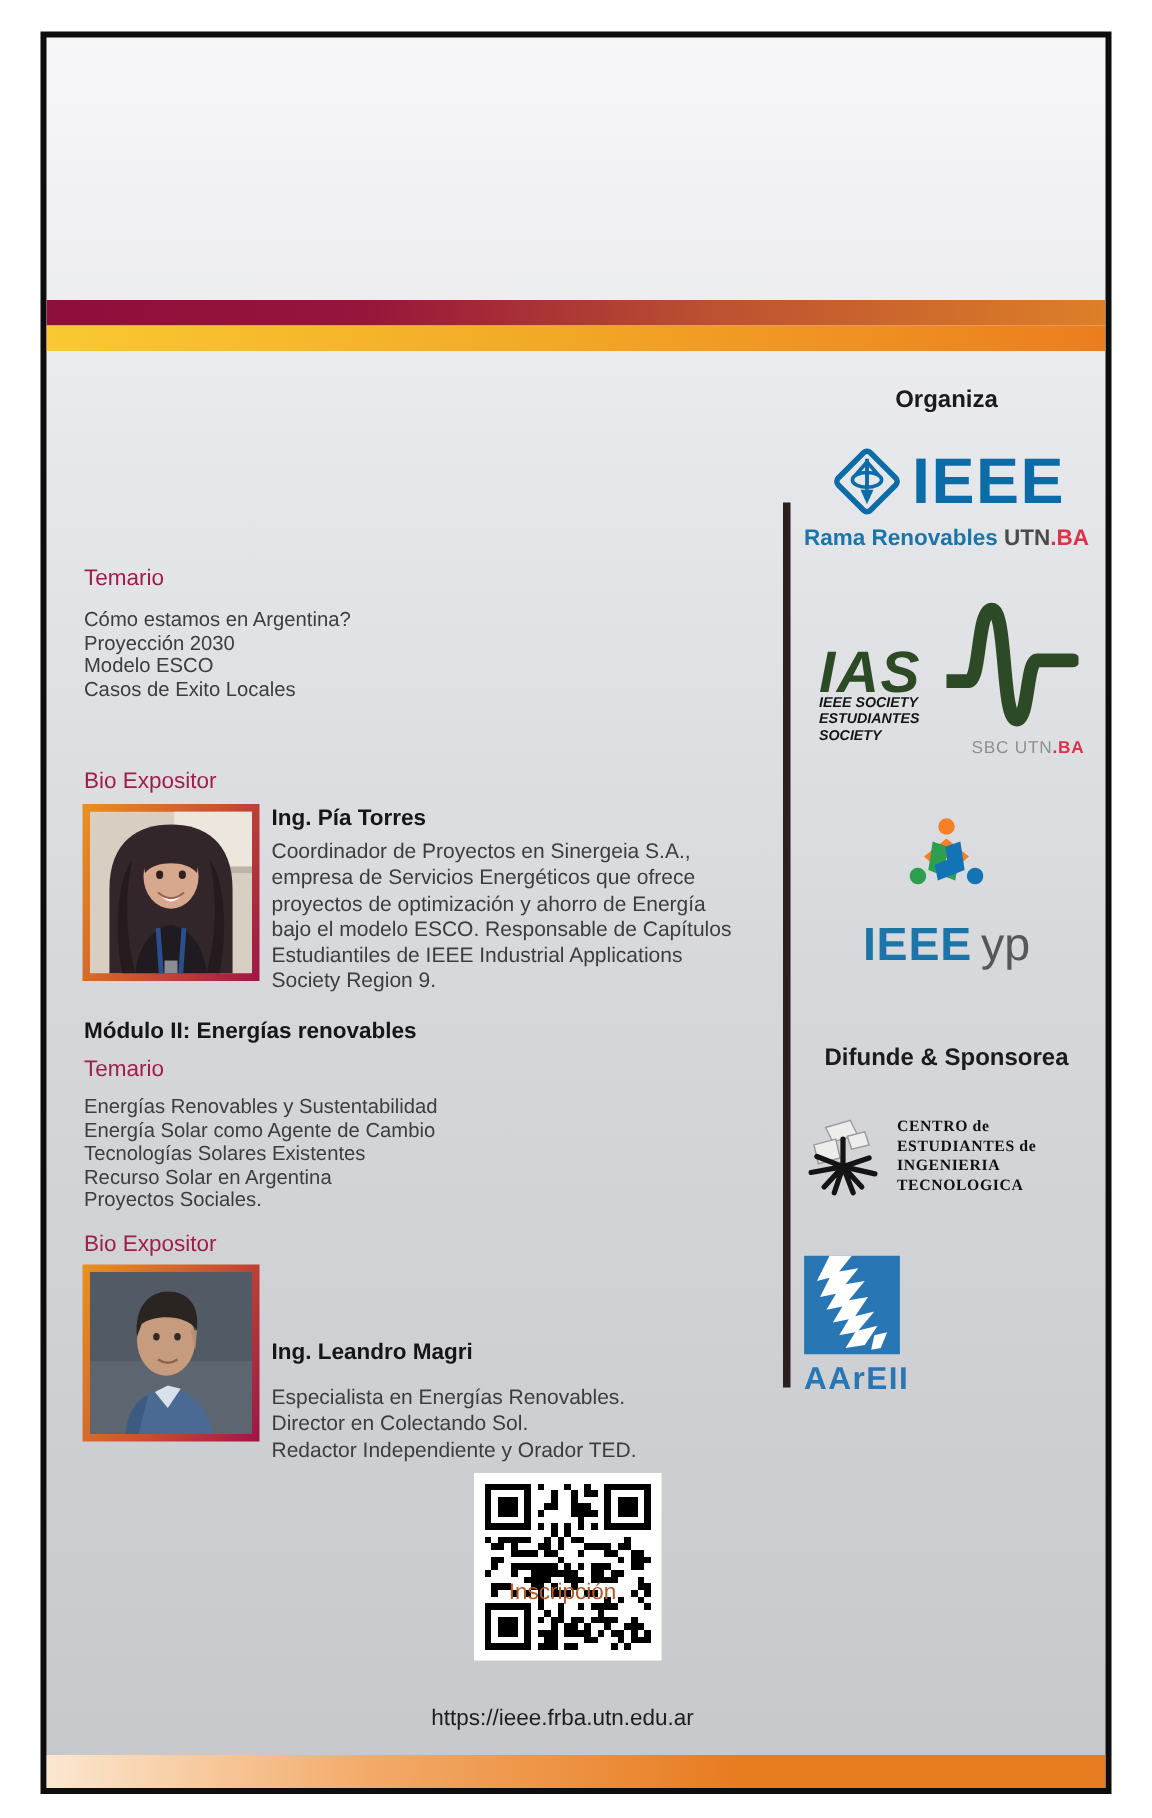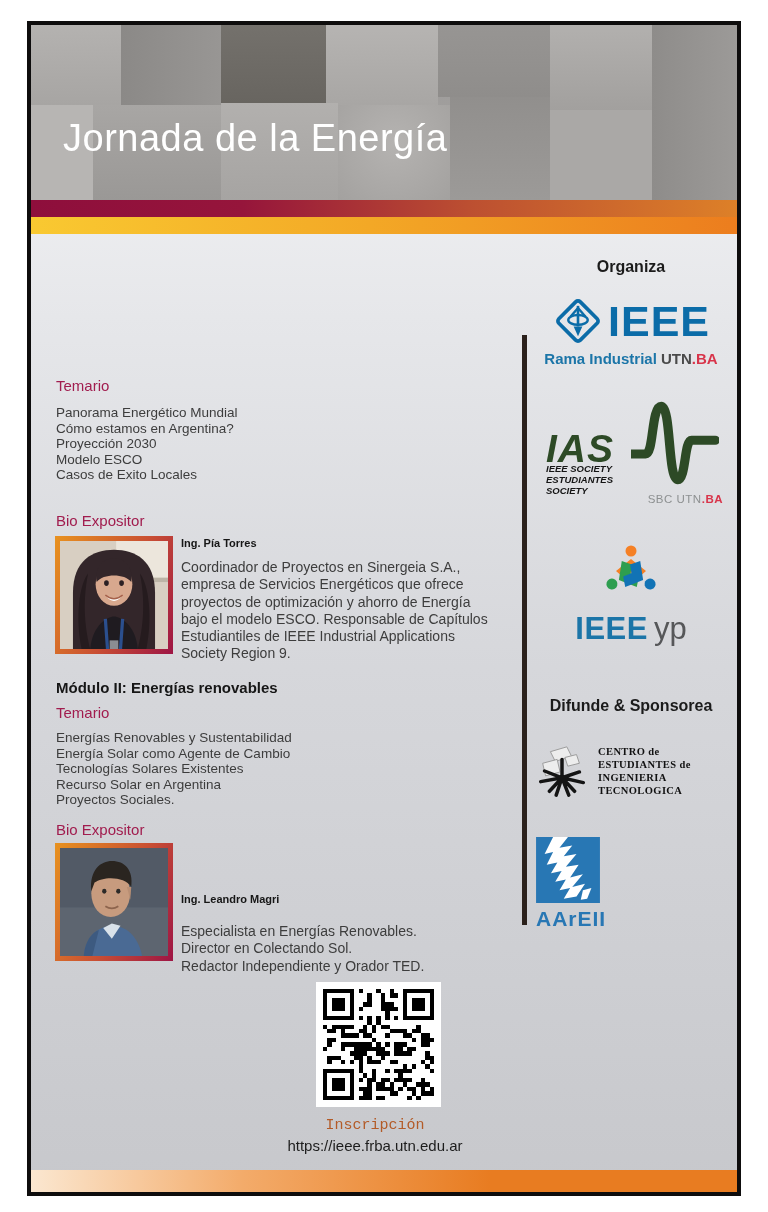--- a/index.html
+++ b/index.html
@@ -23,21 +23,21 @@
   .lbl{color:#a11c4e;}
   .gap2{margin-right:10px;} .gap1{margin-right:5px;}
   .module-title{position:absolute;left:25px;font-size:15px;font-weight:bold;color:#161616;}
   .temario{position:absolute;left:25px;font-size:15px;color:#a11c4e;}
   .topics{position:absolute;left:25px;font-size:13.5px;line-height:15.6px;color:#3d3d3d;}
   .topics div{white-space:nowrap;}
   .biolbl{position:absolute;left:25px;font-size:15px;color:#a11c4e;}
   .photo{position:absolute;left:24px;width:108px;height:108px;padding:5px;
          background:linear-gradient(115deg,#e8921f 0%,#c94f33 55%,#9e1545 100%);}
   .photo svg{display:block;width:108px;height:108px;}
-  .spk-name{position:absolute;left:150px;font-size:11px;font-weight:bold;color:#161616;}
+  .spk-name{position:absolute;left:150px;font-size:15px;font-weight:bold;color:#161616;}
   .spk-bio{position:absolute;left:150px;width:307px;font-size:14px;line-height:17.3px;color:#3d3d3d;}
 
   
   .rc-head{position:absolute;left:495px;width:210px;text-align:center;font-size:16px;font-weight:bold;color:#1b1b1b;}
   .divider{position:absolute;left:491px;top:310px;width:5px;height:590px;background:#2b211c;}
   .ieee-org{position:absolute;left:495px;top:270px;width:210px;text-align:center;}
   .ieee-row{display:flex;align-items:center;justify-content:center;gap:4px;}
   .ieee-word{font-size:43px;font-weight:800;color:#0b6ca8;letter-spacing:1px;line-height:1;}
   .ieee-sub{margin-top:3px;font-size:15px;font-weight:bold;}
   .sub-blue{color:#1b75a8;} .sub-dark{color:#4a4a4a;} .sub-red{color:#d8344a;}
@@ -52,53 +52,34 @@
   .yp-ieee{color:#1b75a8;font-weight:800;letter-spacing:.5px;}
   .yp-suffix{color:#565759;font-weight:400;margin-left:6px;}
   .ceit{position:absolute;left:502px;top:716px;width:200px;display:flex;align-items:center;gap:7px;}
   .ceit-lines{font-family:"Liberation Serif",serif;font-size:10.5px;line-height:13px;font-weight:bold;color:#111;letter-spacing:.4px;text-align:left;}
   .aareii{position:absolute;left:505px;top:812px;width:190px;text-align:left;}
   .aareii-label{margin-top:1px;font-size:21px;font-weight:bold;color:#2877b4;letter-spacing:1px;line-height:1;}
 
   
   .qr-box{position:absolute;left:285px;top:957px;background:#ffffff;padding:7px;}
   .qr-box svg{display:block;width:111px;height:111px;}
-  .inscripcion{position:absolute;left:194px;top:1092px;width:300px;text-align:center;font-size:15px;color:#b35b28;font-family:Liberation Mono, monospace;}
+  .inscripcion{position:absolute;left:194px;top:1028px;width:300px;text-align:center;font-size:15px;color:#b35b28;}
   .url{position:absolute;left:194px;top:1112px;width:300px;text-align:center;font-size:15px;color:#1d1d1d;}
 </style>
 </head>
 <body>
 
 <div class="frame">
 
-  <div class="header">
-    <div>
-      <div class="blk" style="left:0;top:0;width:90px;height:80px;background:linear-gradient(180deg,#b4b2b0,#a7a5a3);"></div>
-      <div class="blk" style="left:90px;top:0;width:100px;height:175px;background:linear-gradient(90deg,#8b8987,#989694);"></div>
-      <div class="blk" style="left:190px;top:0;width:105px;height:78px;background:linear-gradient(180deg,#74716c,#686560);"></div>
-      <div class="blk" style="left:295px;top:0;width:112px;height:80px;background:linear-gradient(180deg,#b6b4b2,#a8a6a4);"></div>
-      <div class="blk" style="left:407px;top:0;width:112px;height:72px;background:linear-gradient(180deg,#979593,#8f8d8b);"></div>
-      <div class="blk" style="left:519px;top:0;width:102px;height:85px;background:linear-gradient(180deg,#b2b0ae,#a2a09e);"></div>
-      <div class="blk" style="left:621px;top:0;width:85px;height:175px;background:linear-gradient(90deg,#8e8c8a,#9c9a98);"></div>
-      <div class="blk" style="left:0;top:80px;width:62px;height:95px;background:#b7b5b3;"></div>
-      <div class="blk" style="left:62px;top:80px;width:128px;height:95px;background:linear-gradient(180deg,#a8a6a4,#9a9896);"></div>
-      <div class="blk" style="left:190px;top:78px;width:117px;height:97px;background:linear-gradient(180deg,#b2b0ae,#a6a4a2);"></div>
-      <div class="blk" style="left:307px;top:80px;width:112px;height:95px;background:radial-gradient(ellipse at 50% 40%,#b5b3b1,#a3a19f);"></div>
-      <div class="blk" style="left:419px;top:72px;width:100px;height:103px;background:linear-gradient(180deg,#918f8d,#9c9a98);"></div>
-      <div class="blk" style="left:519px;top:85px;width:102px;height:90px;background:#aaa8a6;"></div>
-    </div>
-    <div class="poster-title">Jornada de la Energía</div>
-  </div>
   <div class="stripe1"></div>
   <div class="stripe2"></div>
 
 
   <div class="temario" style="top:352px;">Temario</div>
   <div class="topics" style="top:380px;">
-    <div>Panorama Energético Mundial</div>
     <div>Cómo estamos en Argentina?</div>
     <div>Proyección 2030</div>
     <div>Modelo ESCO</div>
     <div>Casos de Exito Locales</div>
   </div>
   <div class="biolbl" style="top:487px;">Bio Expositor</div>
 
   <div class="photo" style="top:511px;">
     <svg viewBox="0 0 100 100">
       <rect width="100" height="100" fill="#d8cfc2"></rect>
@@ -162,21 +143,21 @@
       <svg width="52" height="52" viewBox="0 0 48 48">
         <rect x="10" y="10" width="28" height="28" rx="3" transform="rotate(45 24 24)" fill="none" stroke="#0b6ca8" stroke-width="3.4"></rect>
         <path d="M24 10v19" stroke="#0b6ca8" stroke-width="2.4" fill="none"></path>
         <path d="M24 12l-7 8M24 12l7 8" stroke="#0b6ca8" stroke-width="2.2" fill="none"></path>
         <ellipse cx="24" cy="23" rx="9" ry="4.5" fill="none" stroke="#0b6ca8" stroke-width="2.2"></ellipse>
         <path d="M20 29l4 9 4-9z" fill="#0b6ca8"></path>
       </svg>
       <span class="ieee-word">IEEE</span>
     </div>
     <div class="ieee-sub">
-      <span class="sub-blue">Rama Industrial</span>
+      <span class="sub-blue">Rama Renovables</span>
       <span class="sub-dark">UTN</span><span class="sub-red">.BA</span>
     </div>
   </div>
 
   <div class="ias">
     <span class="ias-acr">IAS</span>
     <svg class="ias-wave" width="88" height="92" viewBox="0 0 96 100">
       <path d="M0 62 H16 C25 62 22 10 33 10 C44 10 40 90 51 90 C60 90 58 47 66 47 H92" fill="none" stroke="#2d4a26" stroke-width="10" stroke-linecap="round" stroke-linejoin="round"></path>
     </svg>
     <div class="ias-lines">

